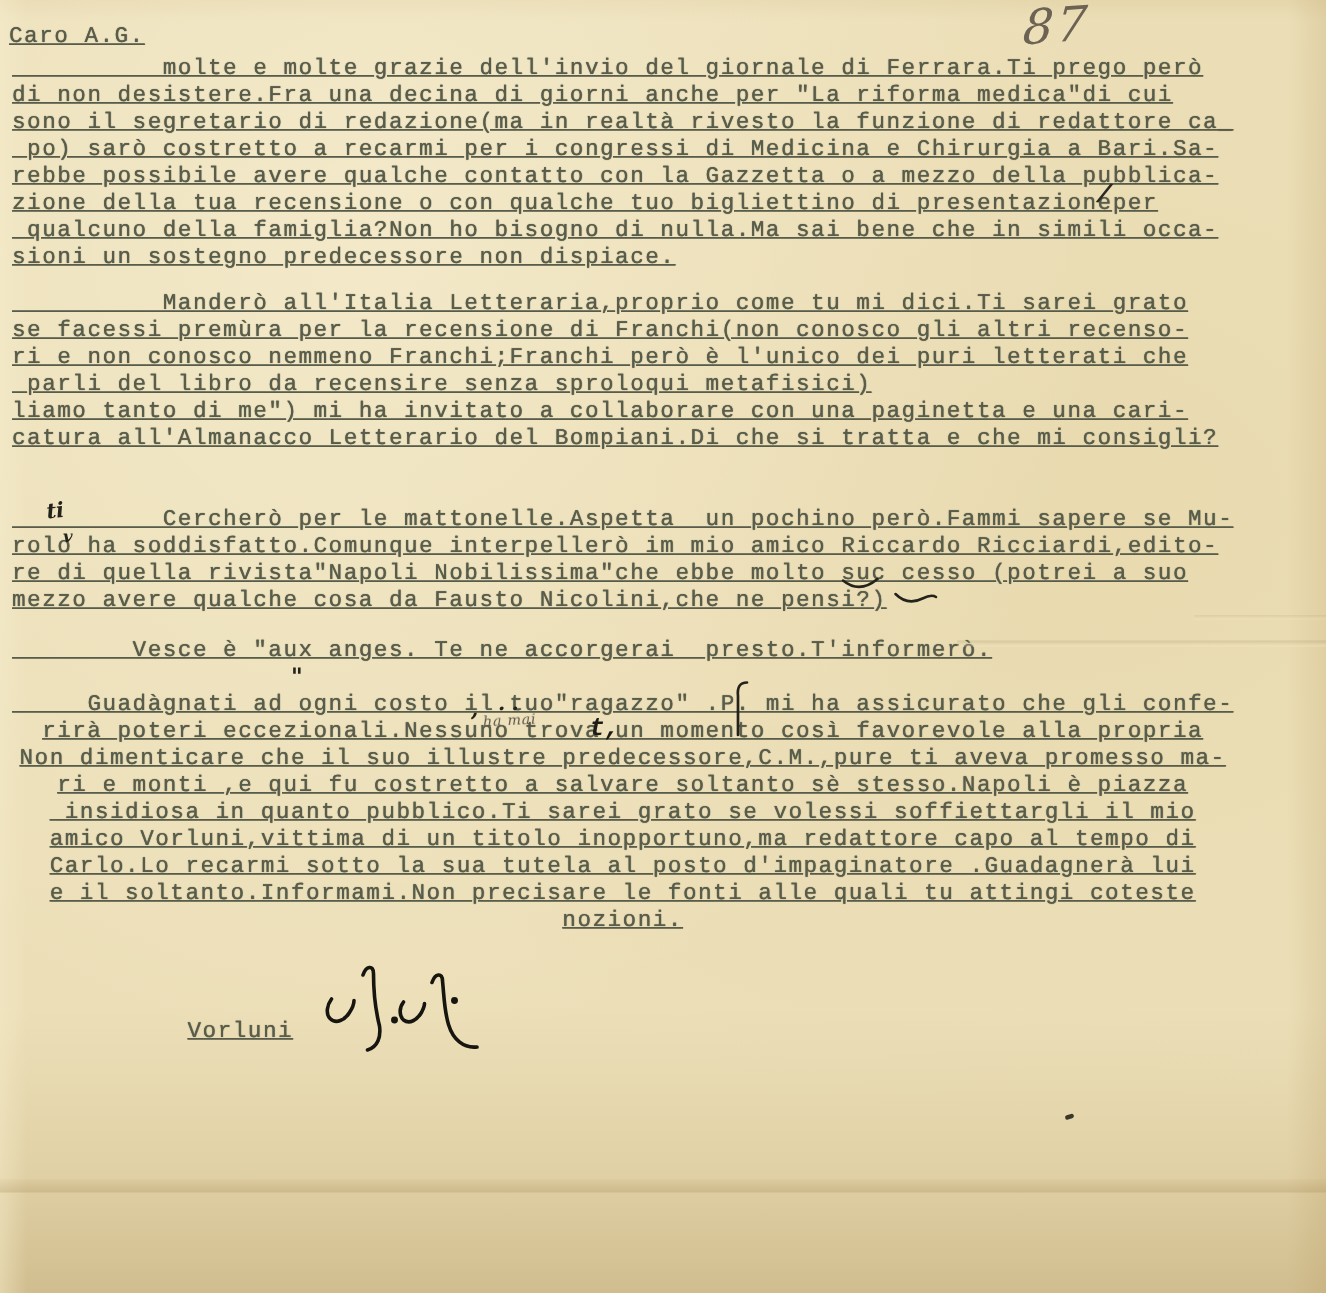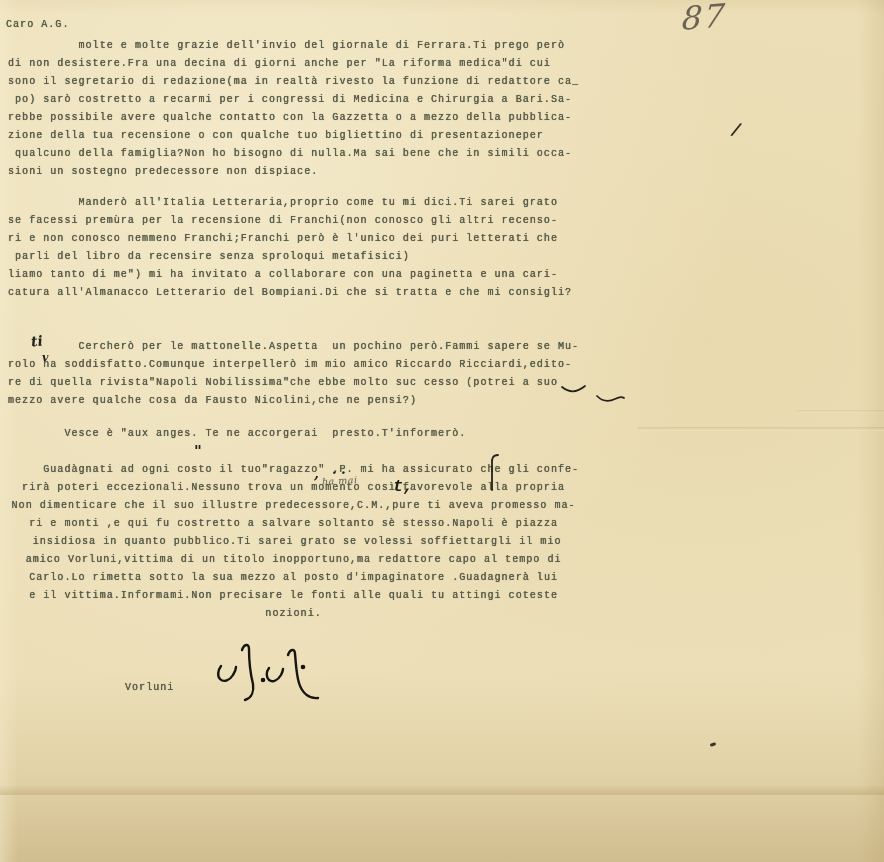--- a/index.html
+++ b/index.html
@@ -11,23 +11,24 @@
     background-image:
       radial-gradient(ellipse at 28% 18%, rgba(255,249,228,0.38), rgba(255,249,228,0) 55%),
       radial-gradient(ellipse at 80% 40%, rgba(224,204,152,0.28), rgba(224,204,152,0) 55%),
       linear-gradient(to right, rgba(244,234,200,0.5) 0px, rgba(244,234,200,0) 18px),
       linear-gradient(to left, rgba(168,138,78,0.18) 0px, rgba(168,138,78,0) 26px),
       linear-gradient(to bottom, rgba(190,162,100,0.14) 0px, rgba(190,162,100,0) 14px),
       linear-gradient(to bottom, rgba(160,128,62,0) 78%, rgba(160,128,62,0.14) 90%, rgba(146,112,48,0.30) 100%);
   }
   .tline{
     white-space:pre;height:18px;line-height:18px;
-    font-size:10px;letter-spacing:1.05px;
+    font-size:15px;letter-spacing:1.05px;
     color:#585c4a;
     text-shadow:0 0 0.7px rgba(74,79,60,0.85), 0.3px 0 0 rgba(74,79,60,0.35);
+    text-decoration:underline;
   }
   .para{position:absolute;left:8px;}
   #para-0{top:37px;}
   #para-1{top:194px;}
   #para-2{top:338px;}
   #para-3{top:425px;}
   #para-4{top:461px;text-align:center;}
   .salutation{position:absolute;left:6px;top:16px;}
   .closing{position:absolute;left:125px;top:679px;}
   .pagenum{
@@ -110,22 +111,22 @@
   <div class="para" id="para-3">
       <div class="tline">        Vesce è "aux anges. Te ne accorgerai  presto.T'informerò.</div>
     </div>
   <div class="para" id="para-4">
       <div class="tline">     Guadàgnati ad ogni costo il tuo"ragazzo" .P. mi ha assicurato che gli confe-</div>
       <div class="tline">rirà poteri eccezionali.Nessuno trova un momento così favorevole alla propria</div>
       <div class="tline">Non dimenticare che il suo illustre predecessore,C.M.,pure ti aveva promesso ma-</div>
       <div class="tline">ri e monti ,e qui fu costretto a salvare soltanto sè stesso.Napoli è piazza</div>
       <div class="tline"> insidiosa in quanto pubblico.Ti sarei grato se volessi soffiettargli il mio</div>
       <div class="tline">amico Vorluni,vittima di un titolo inopportuno,ma redattore capo al tempo di</div>
-      <div class="tline">Carlo.Lo rimetta sotto la sua mezzo al posto d'impaginatore .Guadagnerà lui</div>
-      <div class="tline">e il vittima.Informami.Non precisare le fonti alle quali tu attingi coteste</div>
+      <div class="tline">Carlo.Lo recarmi sotto la sua tutela al posto d'impaginatore .Guadagnerà lui</div>
+      <div class="tline">e il soltanto.Informami.Non precisare le fonti alle quali tu attingi coteste</div>
       <div class="tline">nozioni.</div>
     </div>
 
   <div class="tline closing">Vorluni</div>
 
   <div class="hand hand-ti">ti</div>
   <div class="hand hand-caret">v</div>
   <div class="hand hand-quote">"</div>
   <div class="hand hand-comma1">,</div>
   <div class="hand hand-dot1">.</div>

